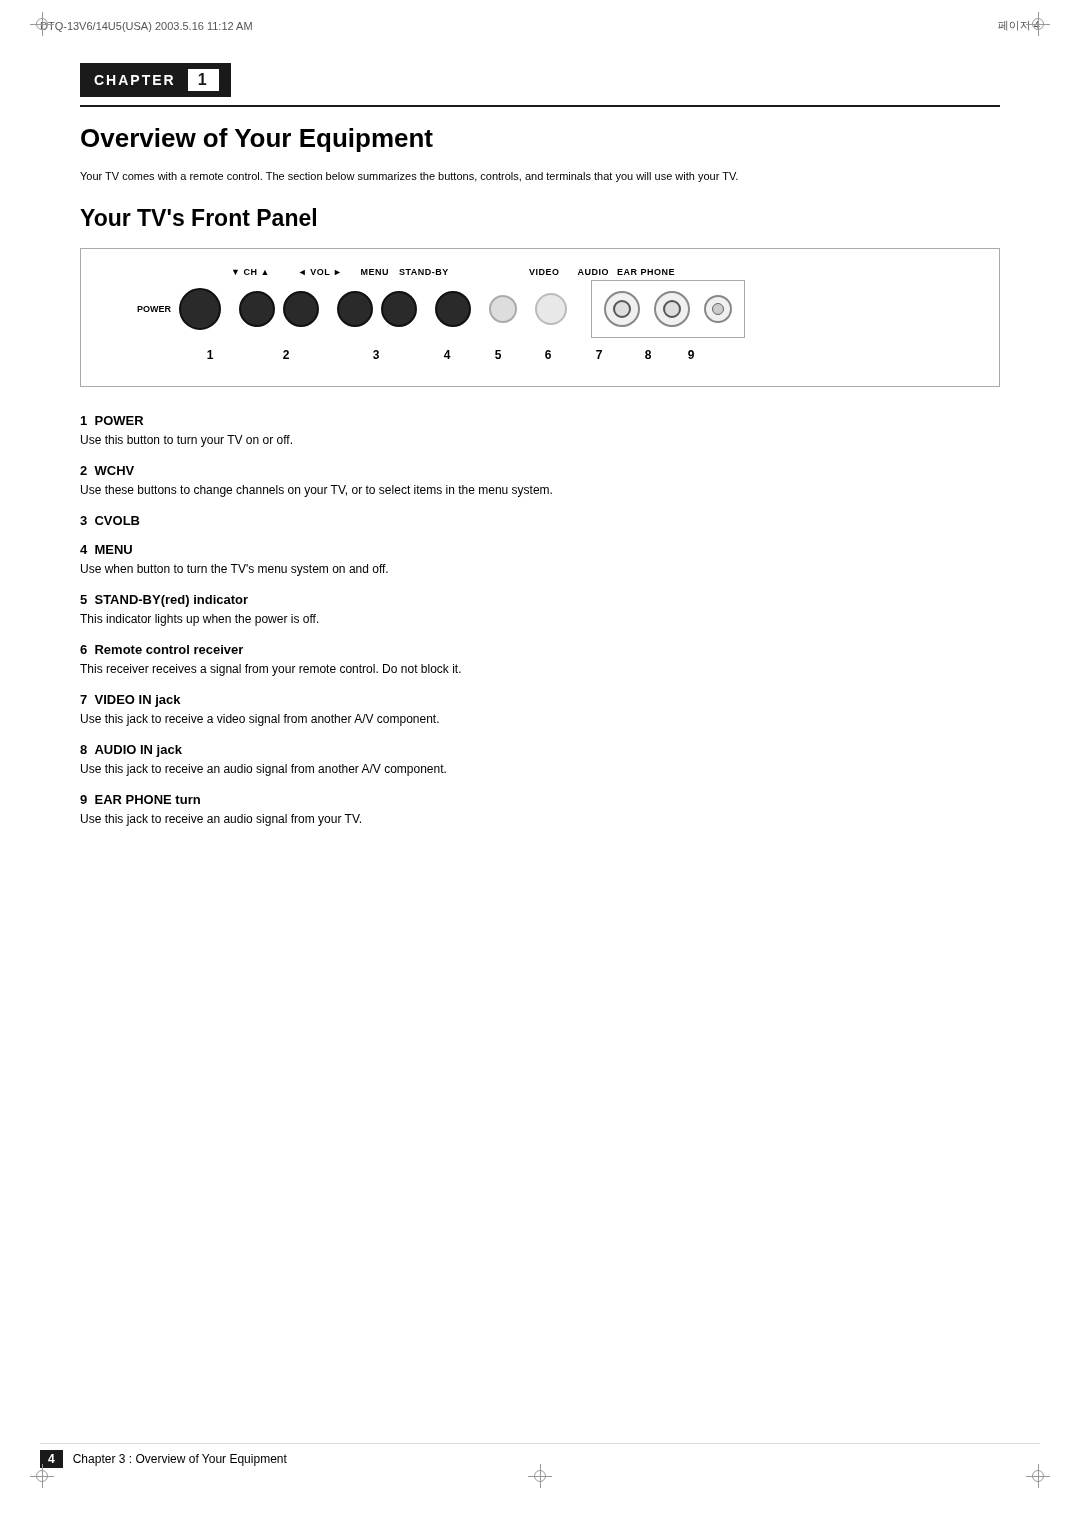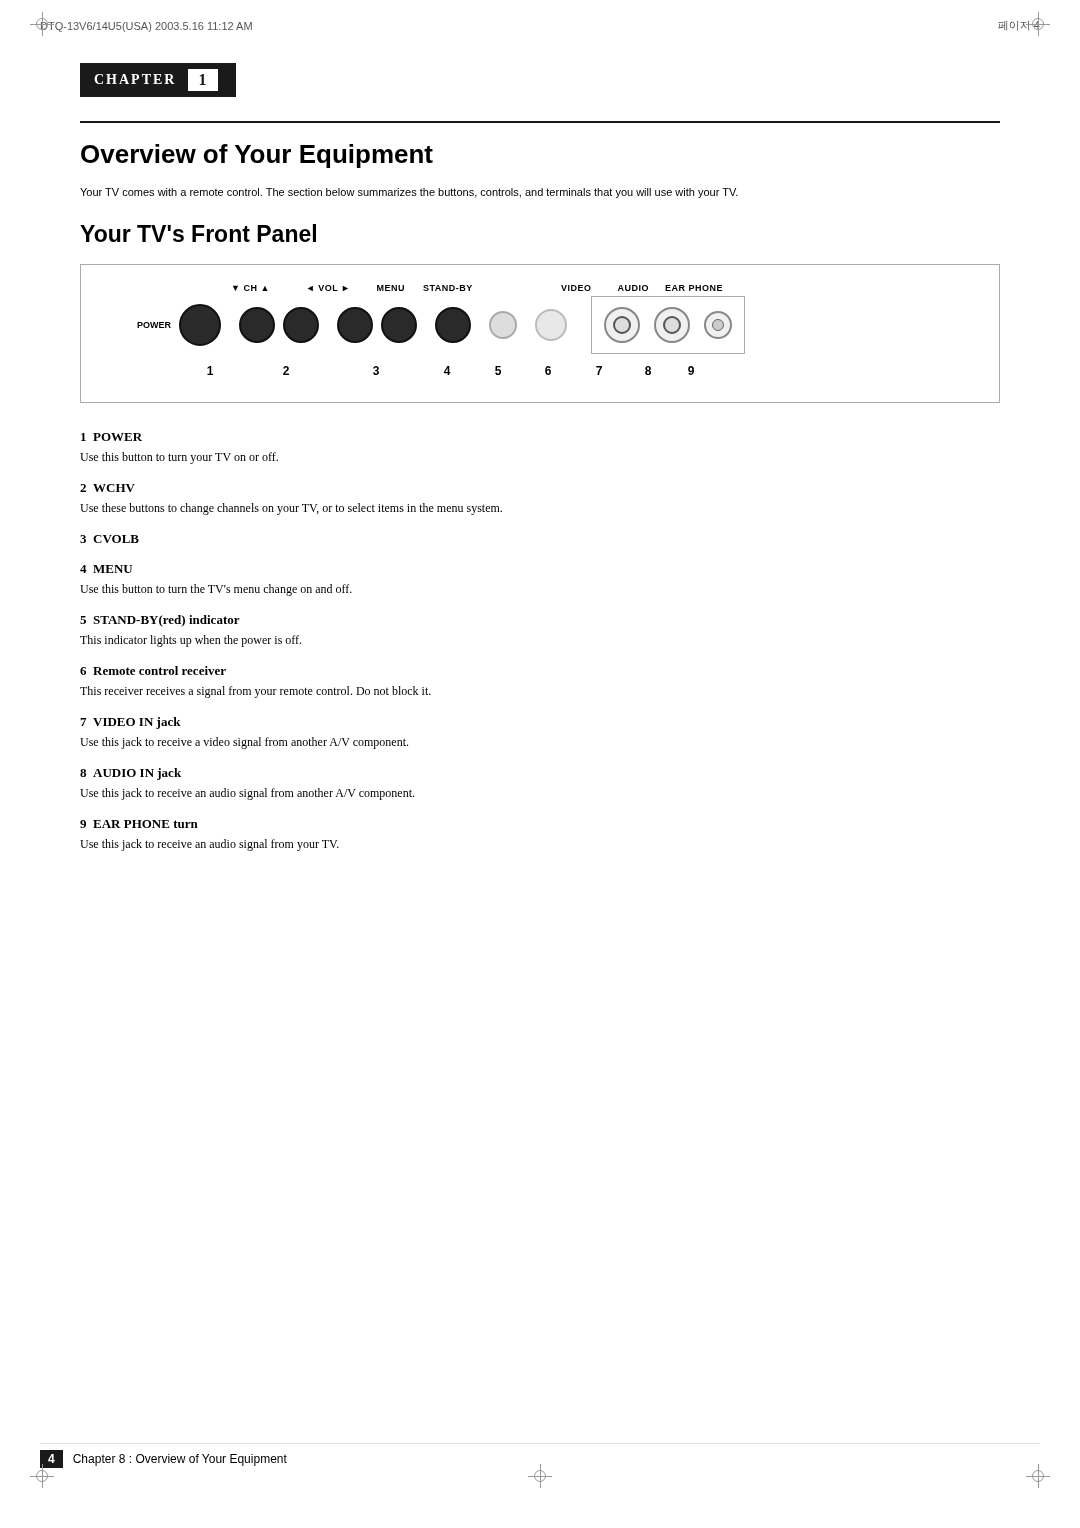--- a/index.html
+++ b/index.html
@@ -39,23 +39,22 @@
 
     
     .chapter-badge {
       display: inline-flex;
       align-items: center;
       background: #1a1a1a;
       color: #fff;
       font-size: 14px;
       font-weight: bold;
       letter-spacing: 2px;
-      padding: 6px 18px 6px 14px;
-      margin-bottom: 16px;
-      font-family: Liberation Serif, serif;
+      padding: 6px 12px 6px 14px;
+      margin-bottom: 0;
     }
 
     .chapter-number {
       background: #fff;
       color: #1a1a1a;
       font-weight: bold;
       font-size: 16px;
       padding: 2px 10px;
       margin-left: 12px;
     }
@@ -142,21 +141,20 @@
       width: 18px;
       height: 18px;
       border-radius: 50%;
       border: 2px solid #555;
       background: #ddd;
     }
 
     
     .item-entry {
       margin-bottom: 14px;
-      font-family: Liberation Serif, serif;
     }
 
     .item-heading {
       font-size: 13px;
       font-weight: bold;
       margin-bottom: 3px;
     }
 
     .item-desc {
       font-size: 12px;
@@ -258,21 +256,21 @@
     <hr class="chapter-divider">
 
     <h1 class="page-title">Overview of Your Equipment</h1>
 
     <p class="intro-text">Your TV comes with a remote control. The section below summarizes the buttons, controls, and terminals that you will use with your TV.</p>
 
     <h2 class="section-heading">Your TV's Front Panel</h2>
 
     <div class="panel-diagram">
 
-      <div style="display:flex; font-size:9px; font-weight:bold; letter-spacing:0.5px; padding-left: 90px; margin-bottom: 3px; align-items: flex-end; gap:8px;">
+      <div style="display:flex; font-size:9px; font-weight:bold; letter-spacing:0.5px; padding-left: 90px; margin-bottom: 3px; align-items: flex-end; gap:0;">
         <span style="margin-left: 30px;">▼ <span>CH</span> ▲</span>
         <span style="margin-left: 28px;">◄ <span>VOL</span> ►</span>
         <span style="margin-left: 18px;">MENU</span>
         <span style="margin-left: 10px; text-align: center;">STAND-BY</span>
         <span style="margin-left: 80px;">VIDEO</span>
         <span style="margin-left: 18px;">AUDIO</span>
         <span style="margin-left: 8px;">EAR PHONE</span>
       </div>
 
       <div style="display:flex; align-items: center; gap: 0; position:relative;">
@@ -346,21 +344,21 @@
       <div class="item-entry">
         <div class="item-heading">
           <span>3</span>&nbsp;&nbsp;<span>CVOLB</span>
         </div>
       </div>
 
       <div class="item-entry">
         <div class="item-heading">
           <span>4</span>&nbsp;&nbsp;<span>MENU</span>
         </div>
-        <p class="item-desc">Use this button to turn the TV's menu change on and off.</p>
+        <p class="item-desc">Use when button to turn the TV's menu system on and off.</p>
       </div>
 
       <div class="item-entry">
         <div class="item-heading">
           <span>5</span>&nbsp;&nbsp;<span>STAND-BY(red) indicator</span>
         </div>
         <p class="item-desc">This indicator lights up when the power is off.</p>
       </div>
 
       <div class="item-entry">
@@ -390,21 +388,21 @@
         </div>
         <p class="item-desc">Use this jack to receive an audio signal from your TV.</p>
       </div>
 
     </div>
 
   </div>
 
   <div class="page-footer">
     <span class="footer-page-num">4</span>
-    <span>Chapter 8 : Overview of Your Equipment</span>
+    <span>Chapter 3 : Overview of Your Equipment</span>
   </div>
 
   <div class="crosshair" style="bottom: 40px; left: 30px;">
     <div class="crosshair-circle"></div>
   </div>
   <div class="crosshair" style="bottom: 40px; left: 50%; transform: translateX(-50%);">
     <div class="crosshair-circle"></div>
   </div>
   <div class="crosshair" style="bottom: 40px; right: 30px;">
     <div class="crosshair-circle"></div>

